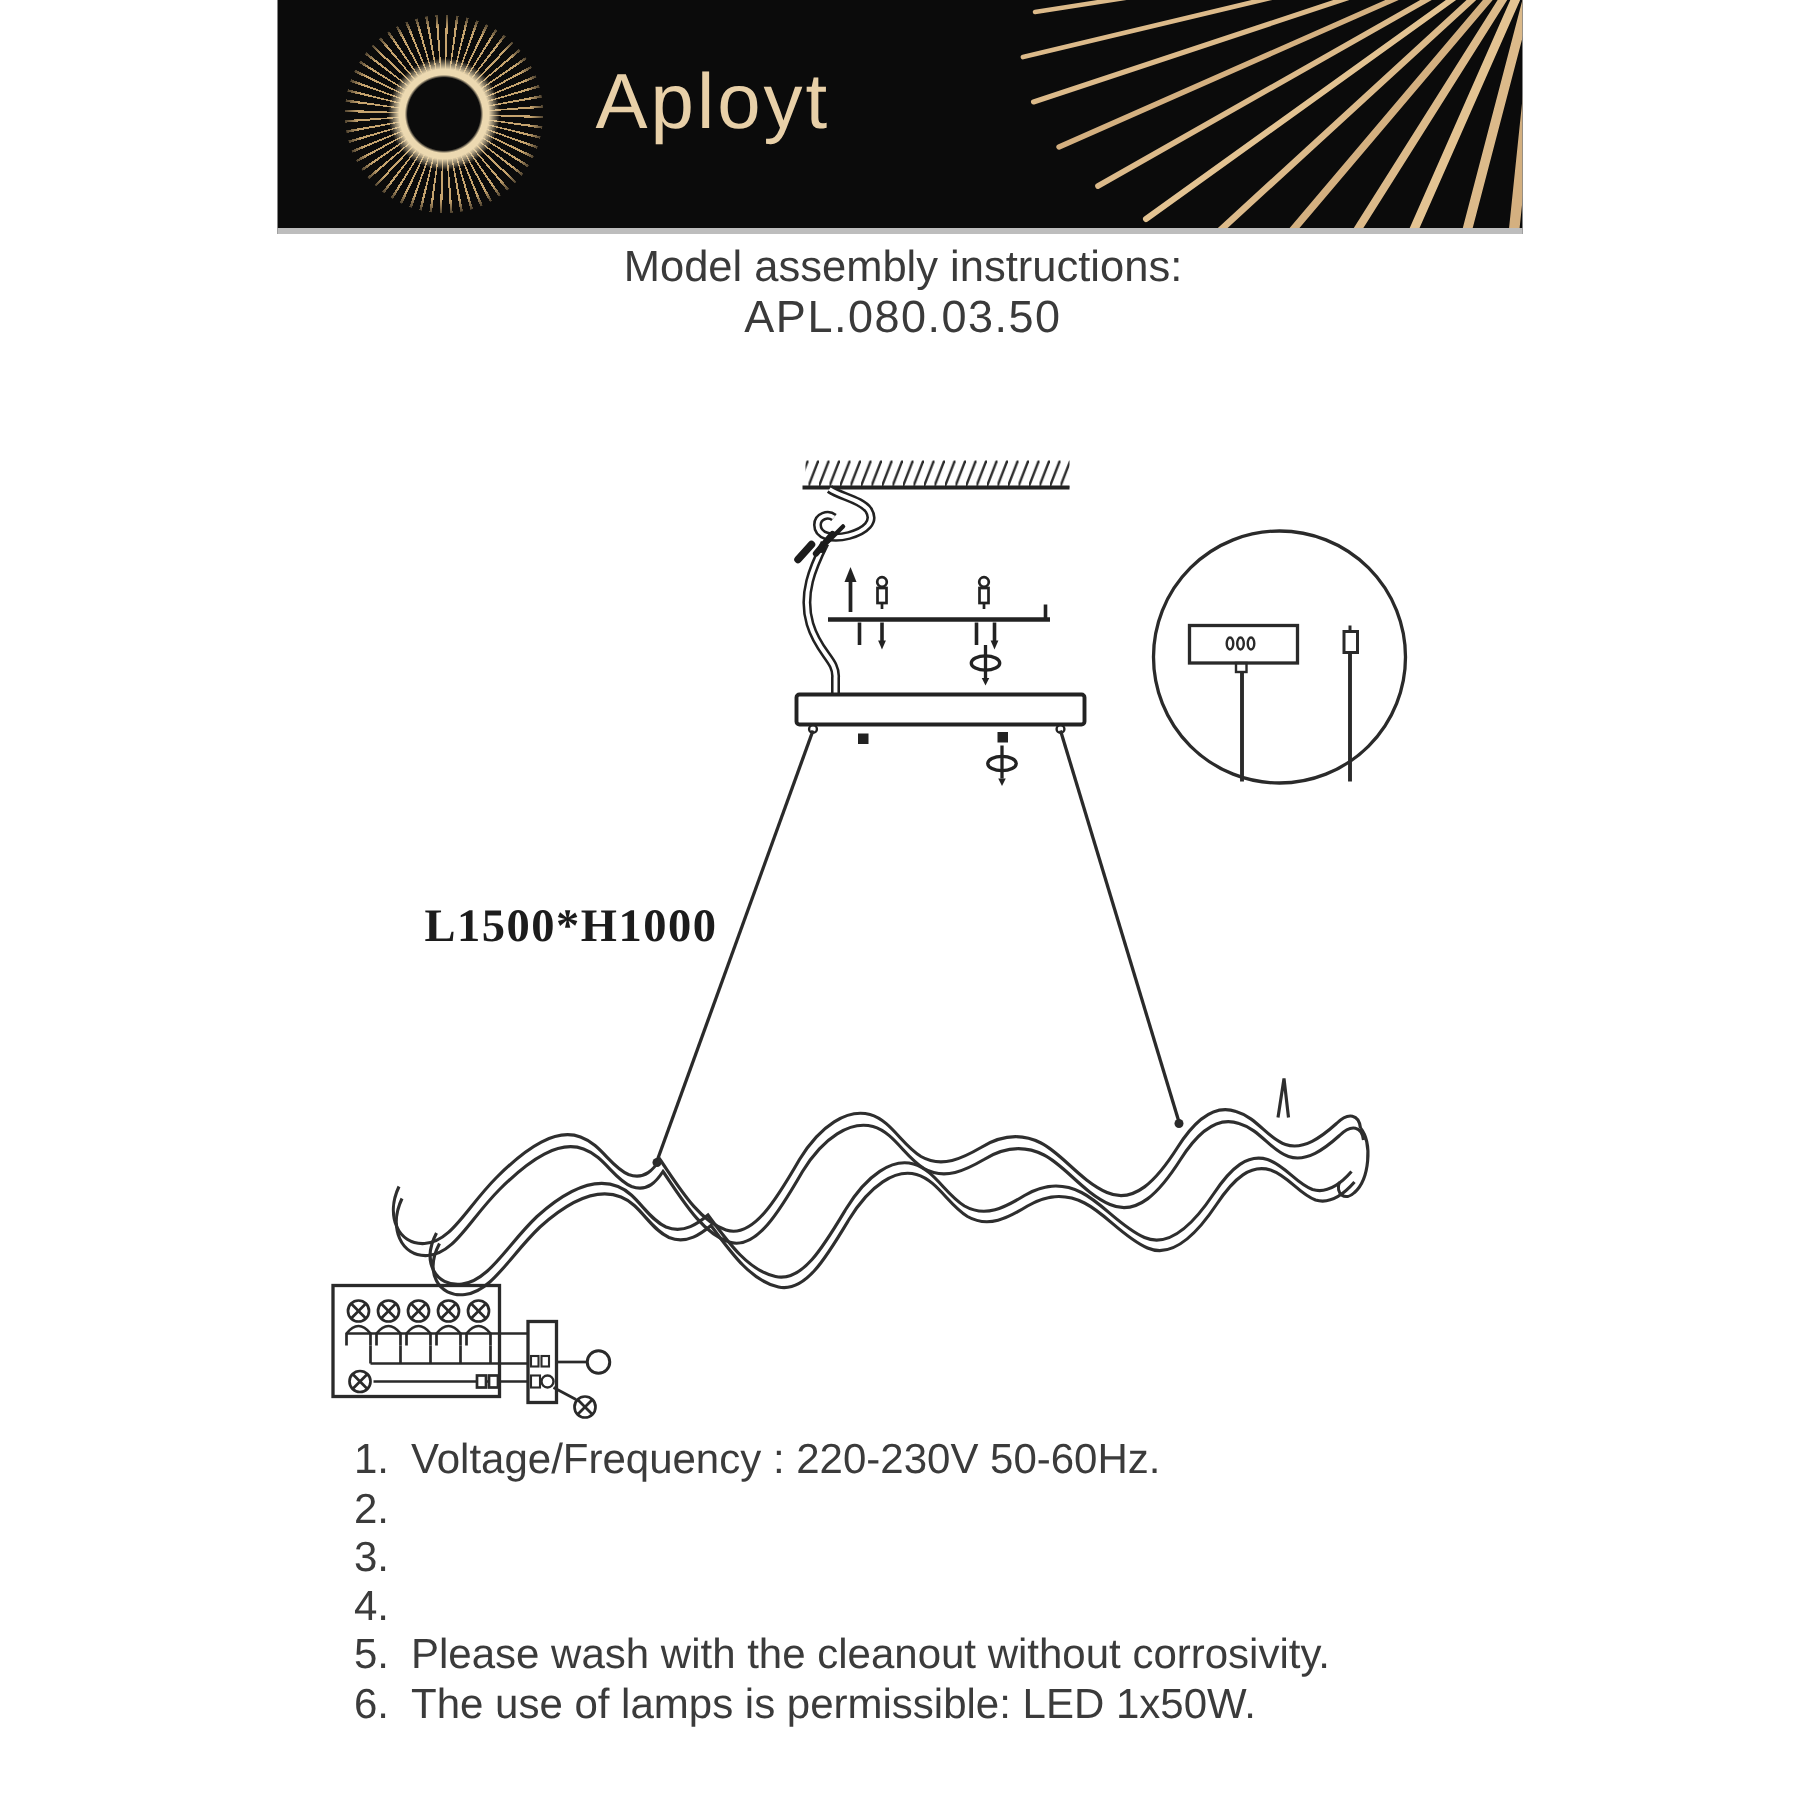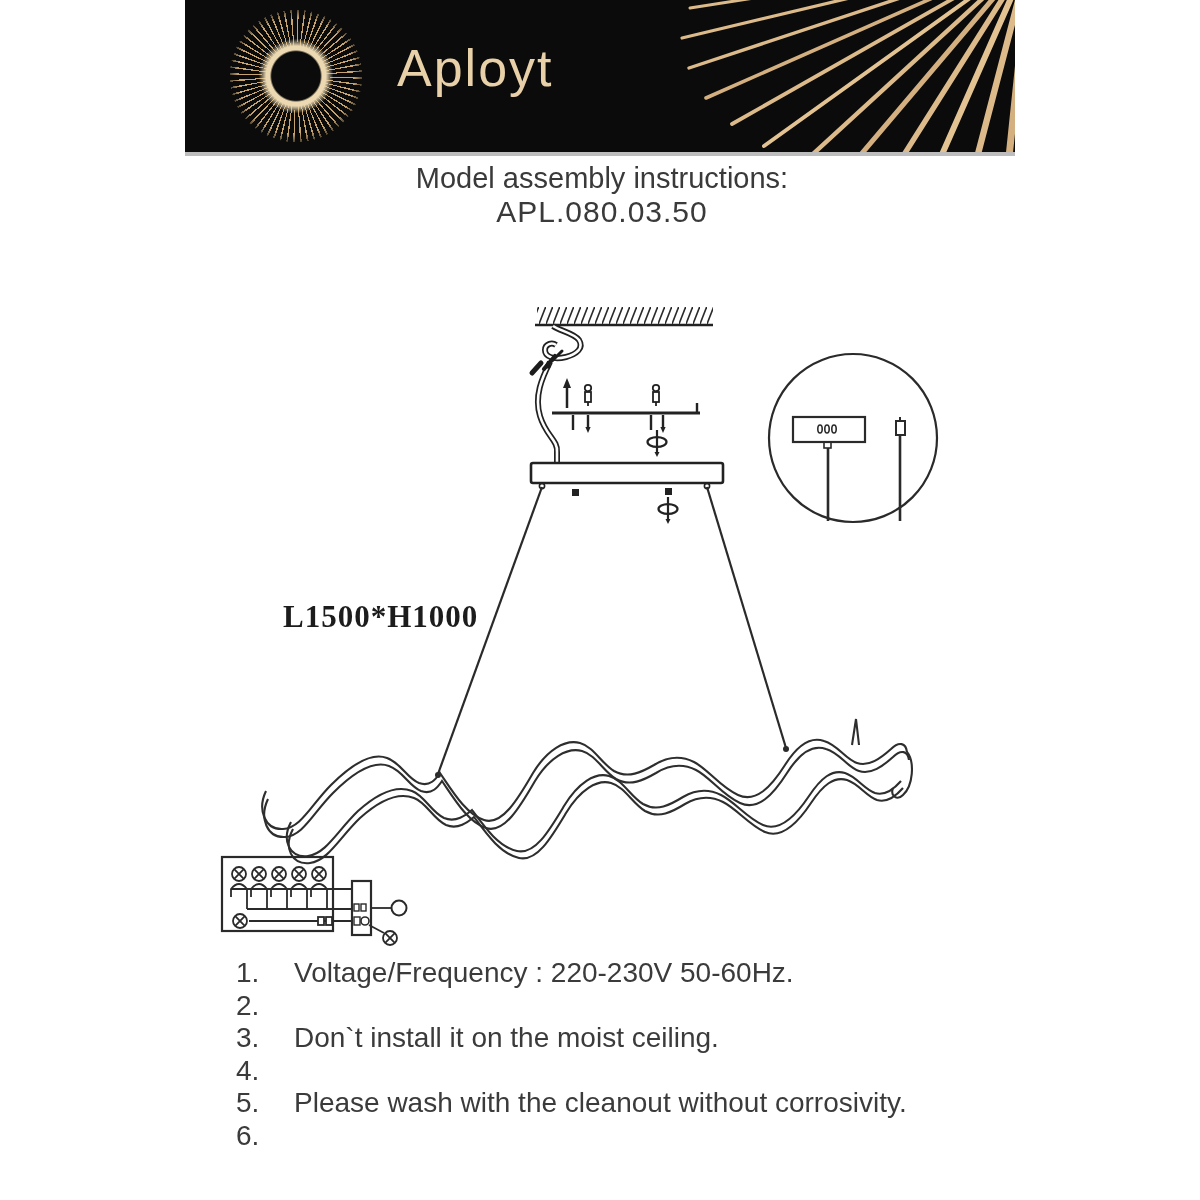--- a/index.html
+++ b/index.html
@@ -22,21 +22,21 @@
   .title-block .t1{font-size:29px;line-height:33px;}
   .title-block .t2{font-size:30px;line-height:34px;letter-spacing:1px;}
 
   
   .diagram{position:absolute;left:0;top:0;}
 
   
   .instructions{position:absolute;left:236px;top:957px;color:#3b3b3b;font-size:28px;}
   .inst-row{display:flex;height:32.5px;line-height:32.5px;white-space:nowrap;}
   .inst-num{width:30px;}
-  .inst-text{margin-left:28px;}
+  .inst-text{margin-left:8px;}
 </style>
 </head>
 <body>
 
 <div id="page">
 
   <div class="banner">
     <div class="starburst"></div>
     <div class="brand">Aployt</div>
     <svg class="rays" width="830" height="152" viewBox="0 0 830 152">
@@ -200,27 +200,27 @@
   <div class="instructions">
     <div class="inst-row">
       <span class="inst-num">1.</span>
       <span class="inst-text">Voltage/Frequency : 220-230V 50-60Hz.</span>
     </div>
     <div class="inst-row">
       <span class="inst-num">2.</span>
     </div>
     <div class="inst-row">
       <span class="inst-num">3.</span>
-      <span class="inst-text">Don`t install it on the moist ceiling.</span>
     </div>
     <div class="inst-row">
       <span class="inst-num">4.</span>
     </div>
     <div class="inst-row">
       <span class="inst-num">5.</span>
       <span class="inst-text">Please wash with the cleanout without corrosivity.</span>
     </div>
     <div class="inst-row">
       <span class="inst-num">6.</span>
+      <span class="inst-text">The use of lamps is permissible: LED 1x50W.</span>
     </div>
   </div>
 
 </div>
 
 </body></html>

